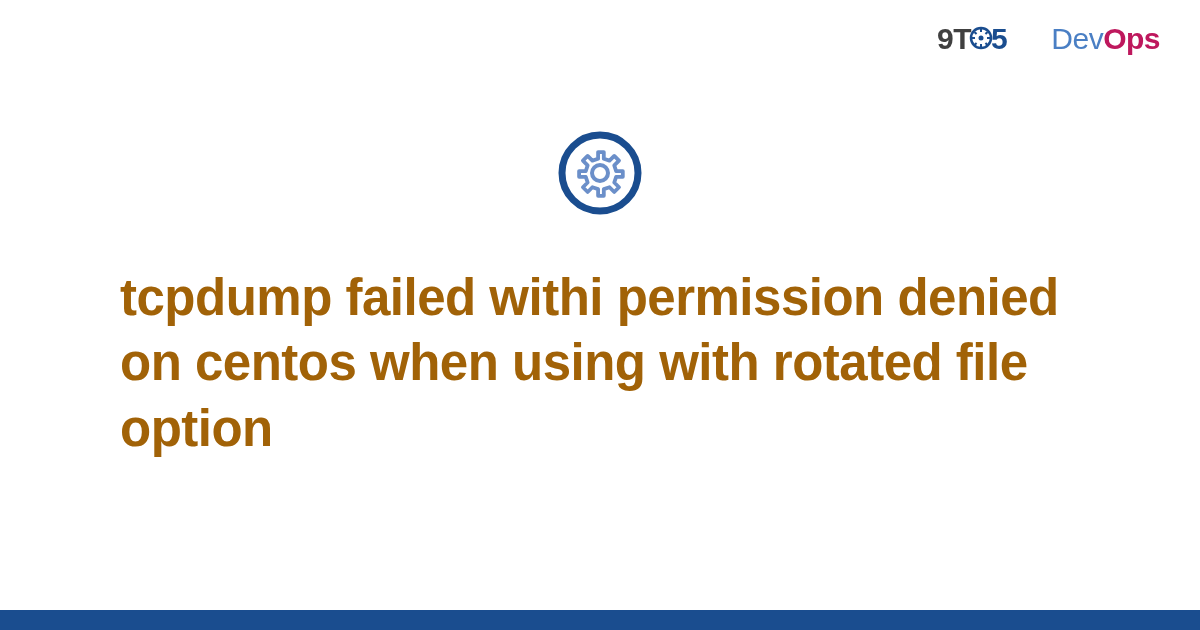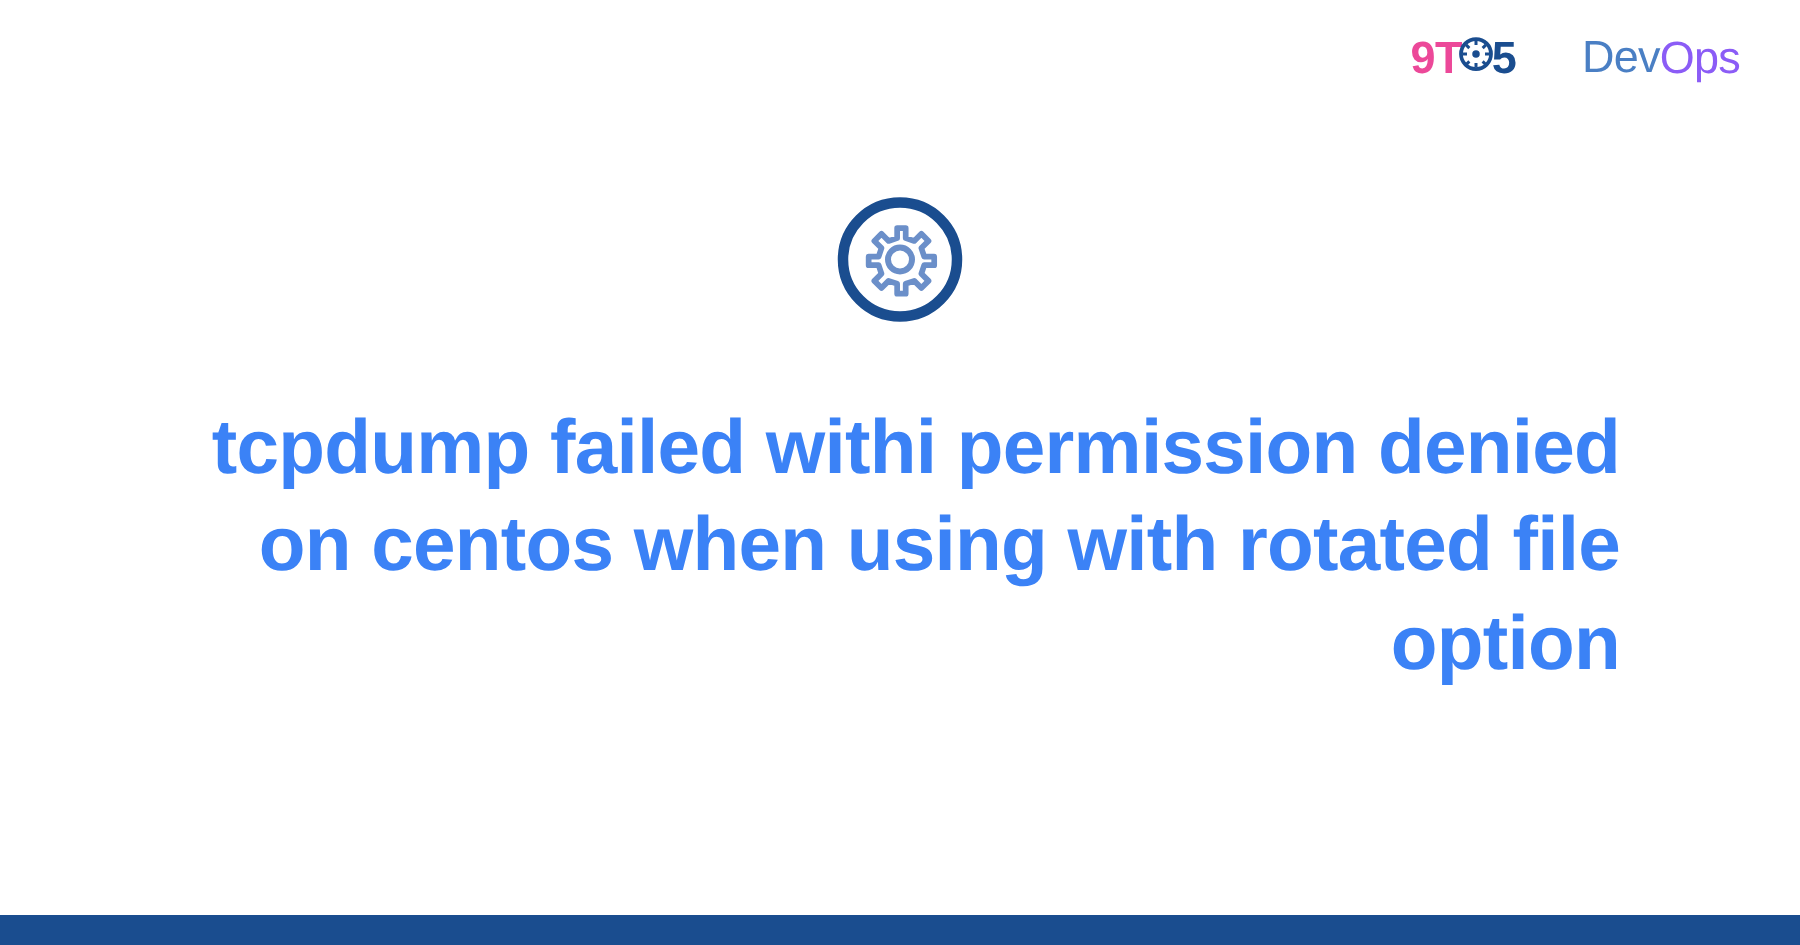--- a/index.html
+++ b/index.html
@@ -17,55 +17,55 @@
     }
     .logo {
       position: absolute;
       top: 22px;
       right: 40px;
       font-size: 30px;
       font-weight: bold;
       letter-spacing: -0.5px;
     }
     .logo .nine {
-      color: #ec4899;
+      color: #404040;
     }
     .logo .gear-small {
       display: inline-block;
       vertical-align: middle;
       margin: 0 -2px 3px -2px;
     }
     .logo .five {
       color: #1a4d8f;
     }
     .logo .dev {
       color: #4a7fc4;
       font-weight: 500;
       margin-left: 44px;
     }
     .logo .ops {
-      color: #8b5cf6;
-      font-weight: 400;
+      color: #be185d;
+      font-weight: 700;
     }
     .center-icon {
       position: absolute;
       top: 130px;
       left: 50%;
       transform: translateX(-50%);
     }
     .title {
       position: absolute;
       top: 265px;
       left: 50%;
       transform: translateX(-50%);
       width: 960px;
-      text-align: right;
+      text-align: left;
       font-size: 51px;
       font-weight: bold;
-      color: #3b82f6;
+      color: #a16207;
       line-height: 1.28;
       letter-spacing: -0.5px;
     }
     .footer-bar {
       position: absolute;
       bottom: 0;
       left: 0;
       width: 1200px;
       height: 20px;
       background: #1a4d8f;

